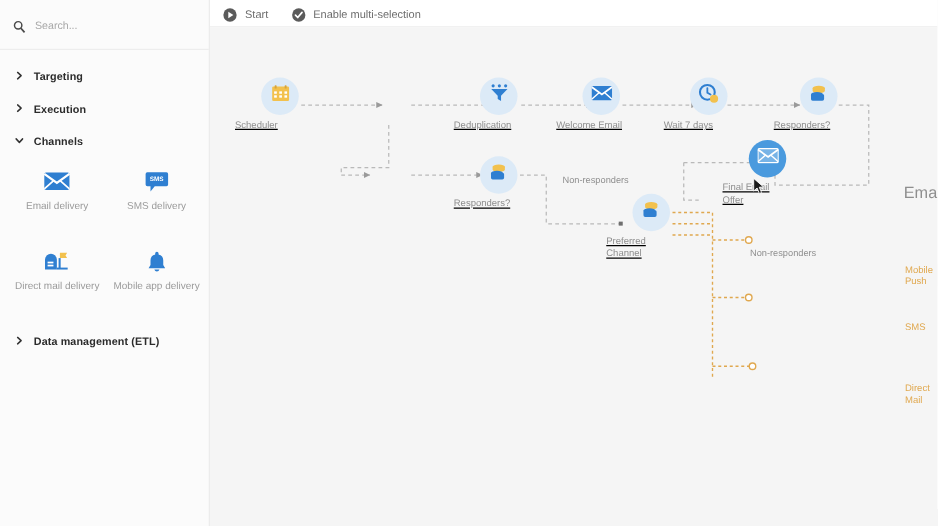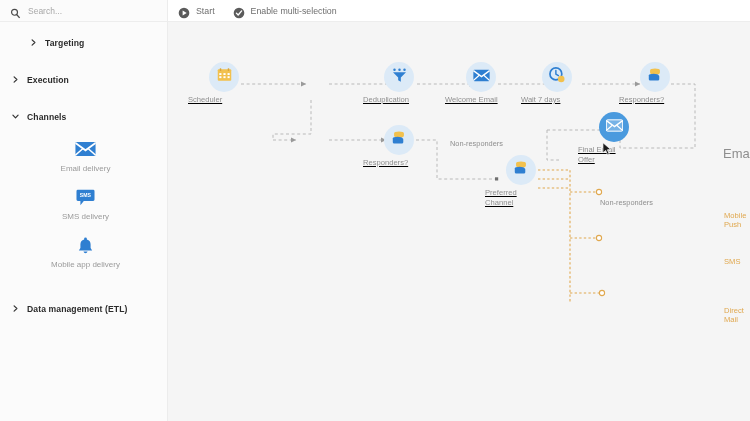--- a/index.html
+++ b/index.html
@@ -13,51 +13,51 @@
 
   
   .sidebar {
     width: 168px; height: 421px;
     background: #fbfbfb;
     border-right: 1px solid #ececec;
     position: relative;
     flex: 0 0 168px;
   }
   .search-row {
-    height: 22px; display: flex; align-items: center;
+    height: 40px; display: flex; align-items: center;
     padding: 0 10px; gap: 7px;
     border-bottom: 1px solid #ededed;
   }
   .search-icon { width: 11px; height: 11px; flex: 0 0 11px; color: #555; }
   .search-input {
     border: none; outline: none; background: transparent;
     font-family: "Liberation Sans", sans-serif;
     font-size: 8.5px; color: #8d8d8d; width: 100px; padding: 0;
   }
   .search-input::placeholder { color: #a8a8a8; }
 
-  .nav-group { margin-top: 12px; }
+  .nav-group { margin-top: 1px; }
   .nav-header {
     display: flex; align-items: center; gap: 7px;
     padding: 0 0 0 11px; height: 25px;
     cursor: pointer;
   }
   .nav-header .chev {
     width: 9px; height: 9px; flex: 0 0 9px; color: #3b3b3b;
     display: flex; align-items: center; justify-content: center;
   }
   .nav-header .chev.open { transform: rotate(90deg); }
   .nav-header .lbl {
     font-size: 8.6px; font-weight: bold; color: #2b2b2b; letter-spacing: .1px;
   }
-  .nav-g1 { margin-top: 8px; padding-left: 18px; }
+  .nav-g1 { margin-top: 8px; }
 
   .channel-grid {
-    display: grid; grid-template-columns: 1fr;
-    padding: 6px 2px 0 6px; row-gap: 8px;
+    display: grid; grid-template-columns: 1fr 1fr;
+    padding: 6px 2px 0 6px; row-gap: 24px;
   }
   .channel-item {
     display: flex; flex-direction: column; align-items: center;
     cursor: pointer; padding: 3px 2px 1px 2px;
   }
   .channel-item .ico { height: 22px; display:flex; align-items:center; justify-content:center; }
   .channel-item .nm {
     font-size: 8px; color: #9a9a9a; text-align: center;
     line-height: 10px; margin-top: 4px; max-width: 72px;
   }
@@ -162,20 +162,33 @@
         <div class="channel-item">
           <span class="ico">
             <svg viewBox="0 0 22 20" width="19" height="17">
               <path d="M2 1 H20 A1.6 1.6 0 0 1 21.6 2.6 V12.4 A1.6 1.6 0 0 1 20 14 H9 L5 19 V14 H2 A1.6 1.6 0 0 1 0.4 12.4 V2.6 A1.6 1.6 0 0 1 2 1 Z" fill="#2f7fd1"></path>
               <text x="10.8" y="9.6" font-family="Liberation Sans, sans-serif" font-size="6" font-weight="bold" fill="#ffffff" text-anchor="middle">SMS</text>
             </svg>
           </span>
           <span class="nm">SMS delivery</span>
         </div>
 
+        <div class="channel-item">
+          <span class="ico">
+            <svg viewBox="0 0 24 22" width="21" height="19">
+              <path d="M1 9 A5.5 5.5 0 0 1 12 9 V18 H1 Z" fill="#2f7fd1"></path>
+              <rect x="12" y="16.3" width="10" height="1.8" fill="#2f7fd1"></rect>
+              <rect x="13.6" y="7.5" width="1.9" height="10" fill="#2f7fd1"></rect>
+              <path d="M14.8 2.5 H21.5 L20 5 L21.5 7.5 H14.8 Z" fill="#f2c14e"></path>
+              <rect x="3.4" y="10.8" width="5.4" height="1.6" fill="#ffffff"></rect>
+              <rect x="3.4" y="13.6" width="5.4" height="1.6" fill="#ffffff"></rect>
+            </svg>
+          </span>
+          <span class="nm">Direct mail delivery</span>
+        </div>
 
         <div class="channel-item">
           <span class="ico">
             <svg viewBox="0 0 20 22" width="17" height="19">
               <path d="M10 1.5 A1.6 1.6 0 0 1 11.6 3.1 V4 A5.9 5.9 0 0 1 16 9.8 V14 L17.8 17 H2.2 L4 14 V9.8 A5.9 5.9 0 0 1 8.4 4 V3.1 A1.6 1.6 0 0 1 10 1.5 Z" fill="#2f7fd1"></path>
               <path d="M7.6 18.2 A2.5 2.5 0 0 0 12.4 18.2 Z" fill="#2f7fd1"></path>
             </svg>
           </span>
           <span class="nm">Mobile app delivery</span>
         </div>
@@ -316,21 +329,21 @@
             <svg viewBox="0 0 24 18" width="17" height="13">
               <rect x="0.5" y="1" width="23" height="16" rx="1.5" fill="#2f7fd1"></rect>
               <path d="M0.5 2.2 L12 10.5 L23.5 2.2" fill="none" stroke="#ffffff" stroke-width="2.1"></path>
               <path d="M0.5 16 L8.8 8.6 M23.5 16 L15.2 8.6" stroke="#ffffff" stroke-width="1.6" fill="none"></path>
             </svg>
           </span>
         </div>
         <div class="cap">Welcome Email</div>
       </div>
 
-      <div class="node" style="left:389px;top:40px;">
+      <div class="node" style="left:399px;top:40px;">
         <div class="bubble">
           <span>
             <svg viewBox="0 0 20 20" width="16" height="16">
               <circle cx="8.6" cy="8.6" r="7.4" fill="none" stroke="#2f7fd1" stroke-width="2.1"></circle>
               <path d="M8.6 4.3 V8.9 L11.8 10.8" stroke="#2f7fd1" stroke-width="1.8" fill="none" stroke-linecap="round"></path>
               <circle cx="15.3" cy="15" r="4.1" fill="#f2c14e"></circle>
             </svg>
           </span>
         </div>
         <div class="cap">Wait 7 days</div>

